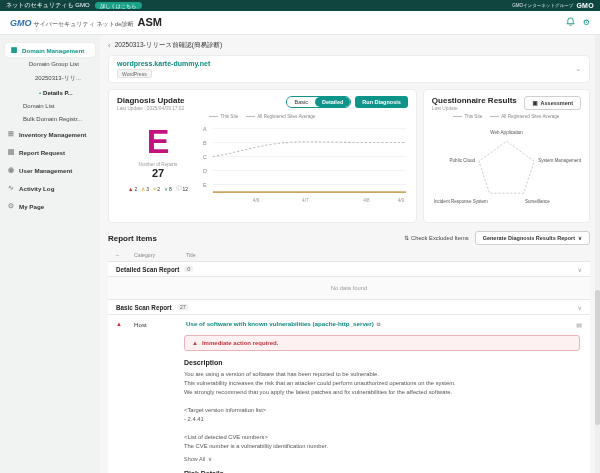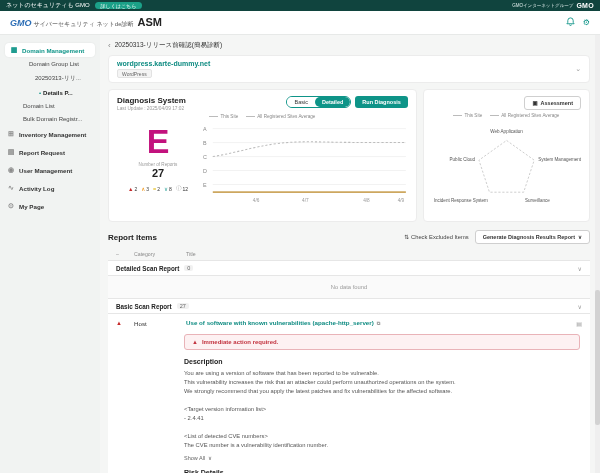--- a/index.html
+++ b/index.html
@@ -187,21 +187,21 @@
           <span class="domain-tag">WordPress</span>
         </div>
         <span class="chev">⌄</span>
       </div>
 
       <div class="panels">
 
         <div class="panel panel-diag">
           <div class="panel-head">
             <div>
-              <div class="panel-title">Diagnosis System</div>
+              <div class="panel-title">Diagnosis Update</div>
               <div class="panel-sub">Last Update : 2025/04/09 17:02</div>
             </div>
             <div class="diag-controls">
               <div class="seg">
                 <span class="seg-opt">Basic</span>
                 <span class="seg-opt active">Detailed</span>
               </div>
               <button class="btn-teal">Run Diagnosis</button>
             </div>
           </div>
@@ -257,20 +257,24 @@
                 <text x="108" y="76" font-size="4.8" fill="#999" text-anchor="middle">4/7</text>
                 <text x="170" y="76" font-size="4.8" fill="#999" text-anchor="middle">4/8</text>
                 <text x="205" y="76" font-size="4.8" fill="#999" text-anchor="middle">4/9</text>
               </svg>
             </div>
           </div>
         </div>
 
         <div class="panel panel-quest">
           <div class="panel-head quest-head">
+            <div>
+              <div class="panel-title">Questionnaire Results</div>
+              <div class="panel-sub">Last Update</div>
+            </div>
             <button class="btn-outline">
                 <span>▣</span>
                 <span>Assessment</span>
               </button>
           </div>
           <div class="legend">
             <span><span class="sw"></span><span>This Site</span></span>
             <span><span class="sw dash"></span><span>All Registered Sites Average</span></span>
           </div>
           <div class="radar-wrap">

